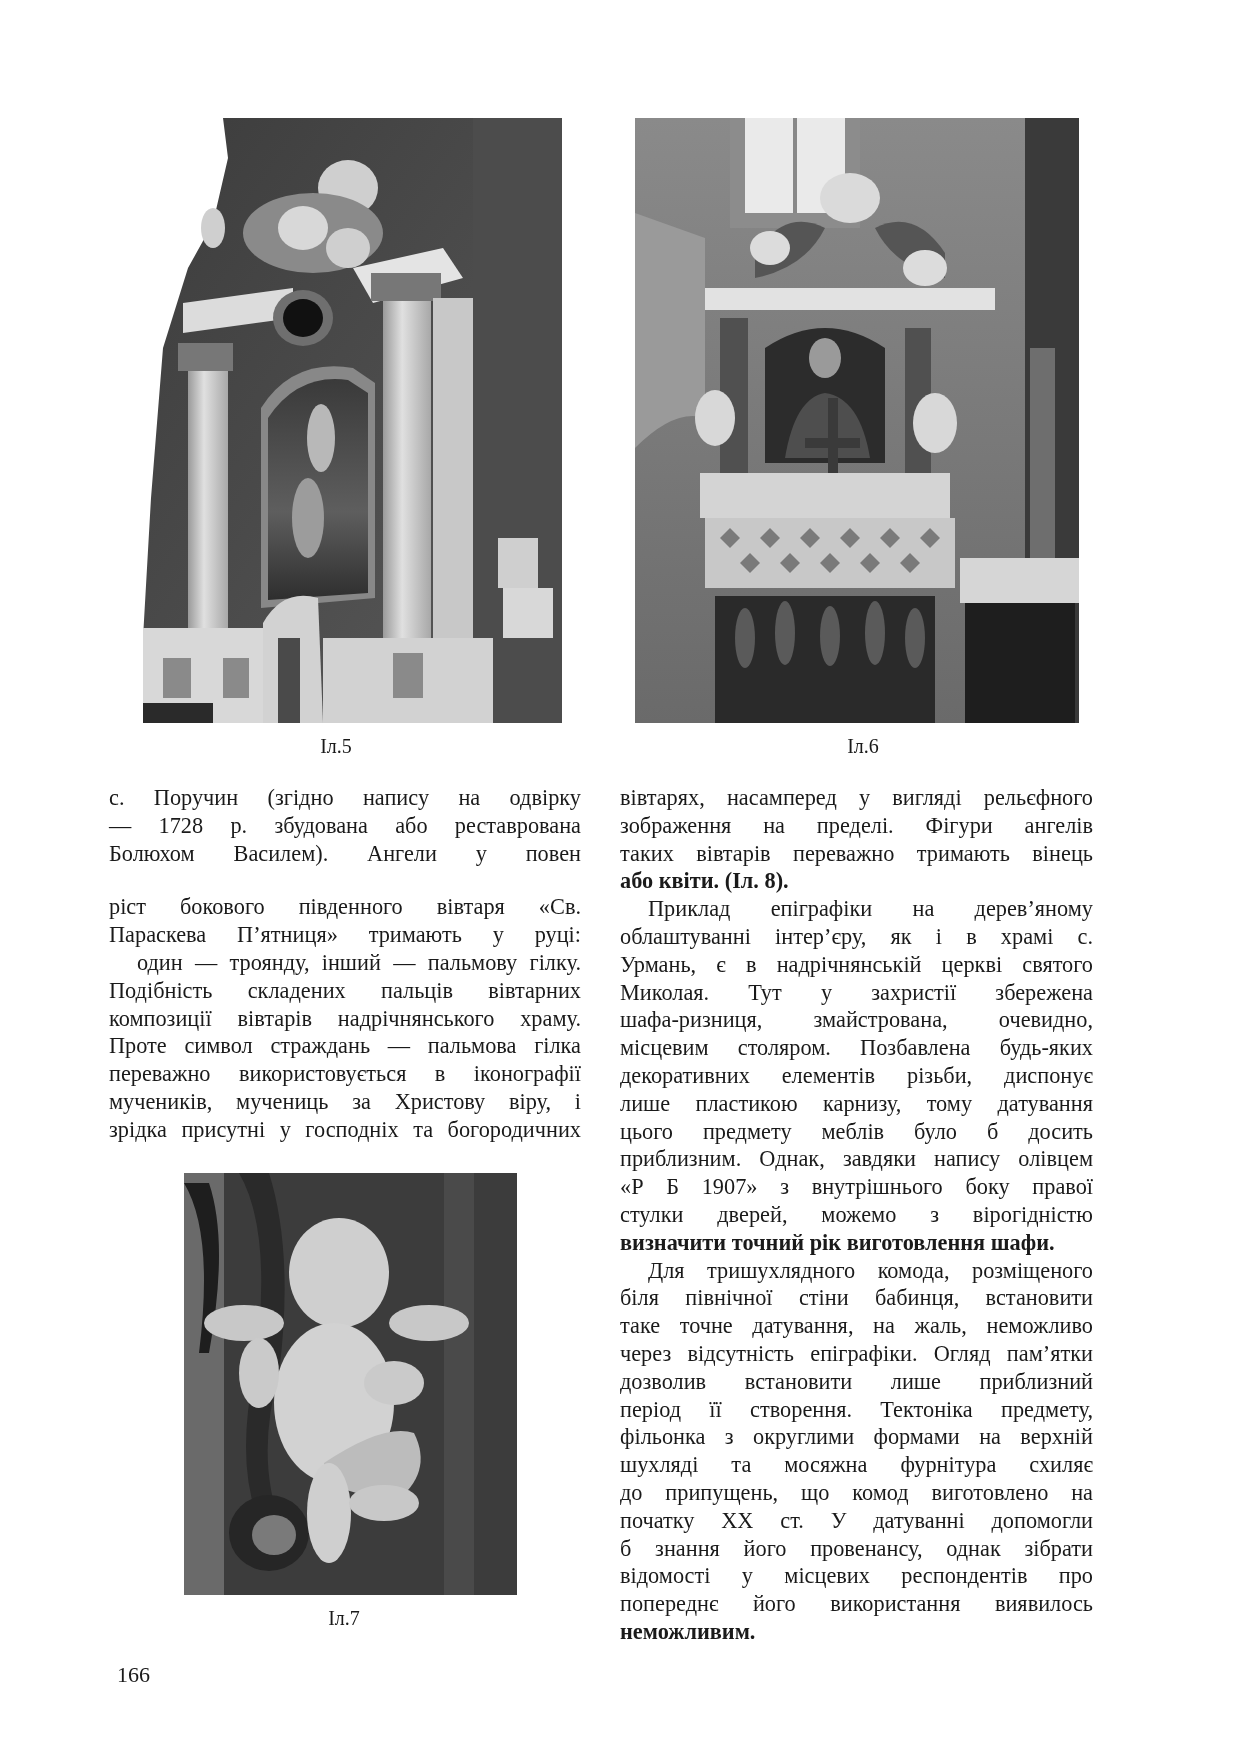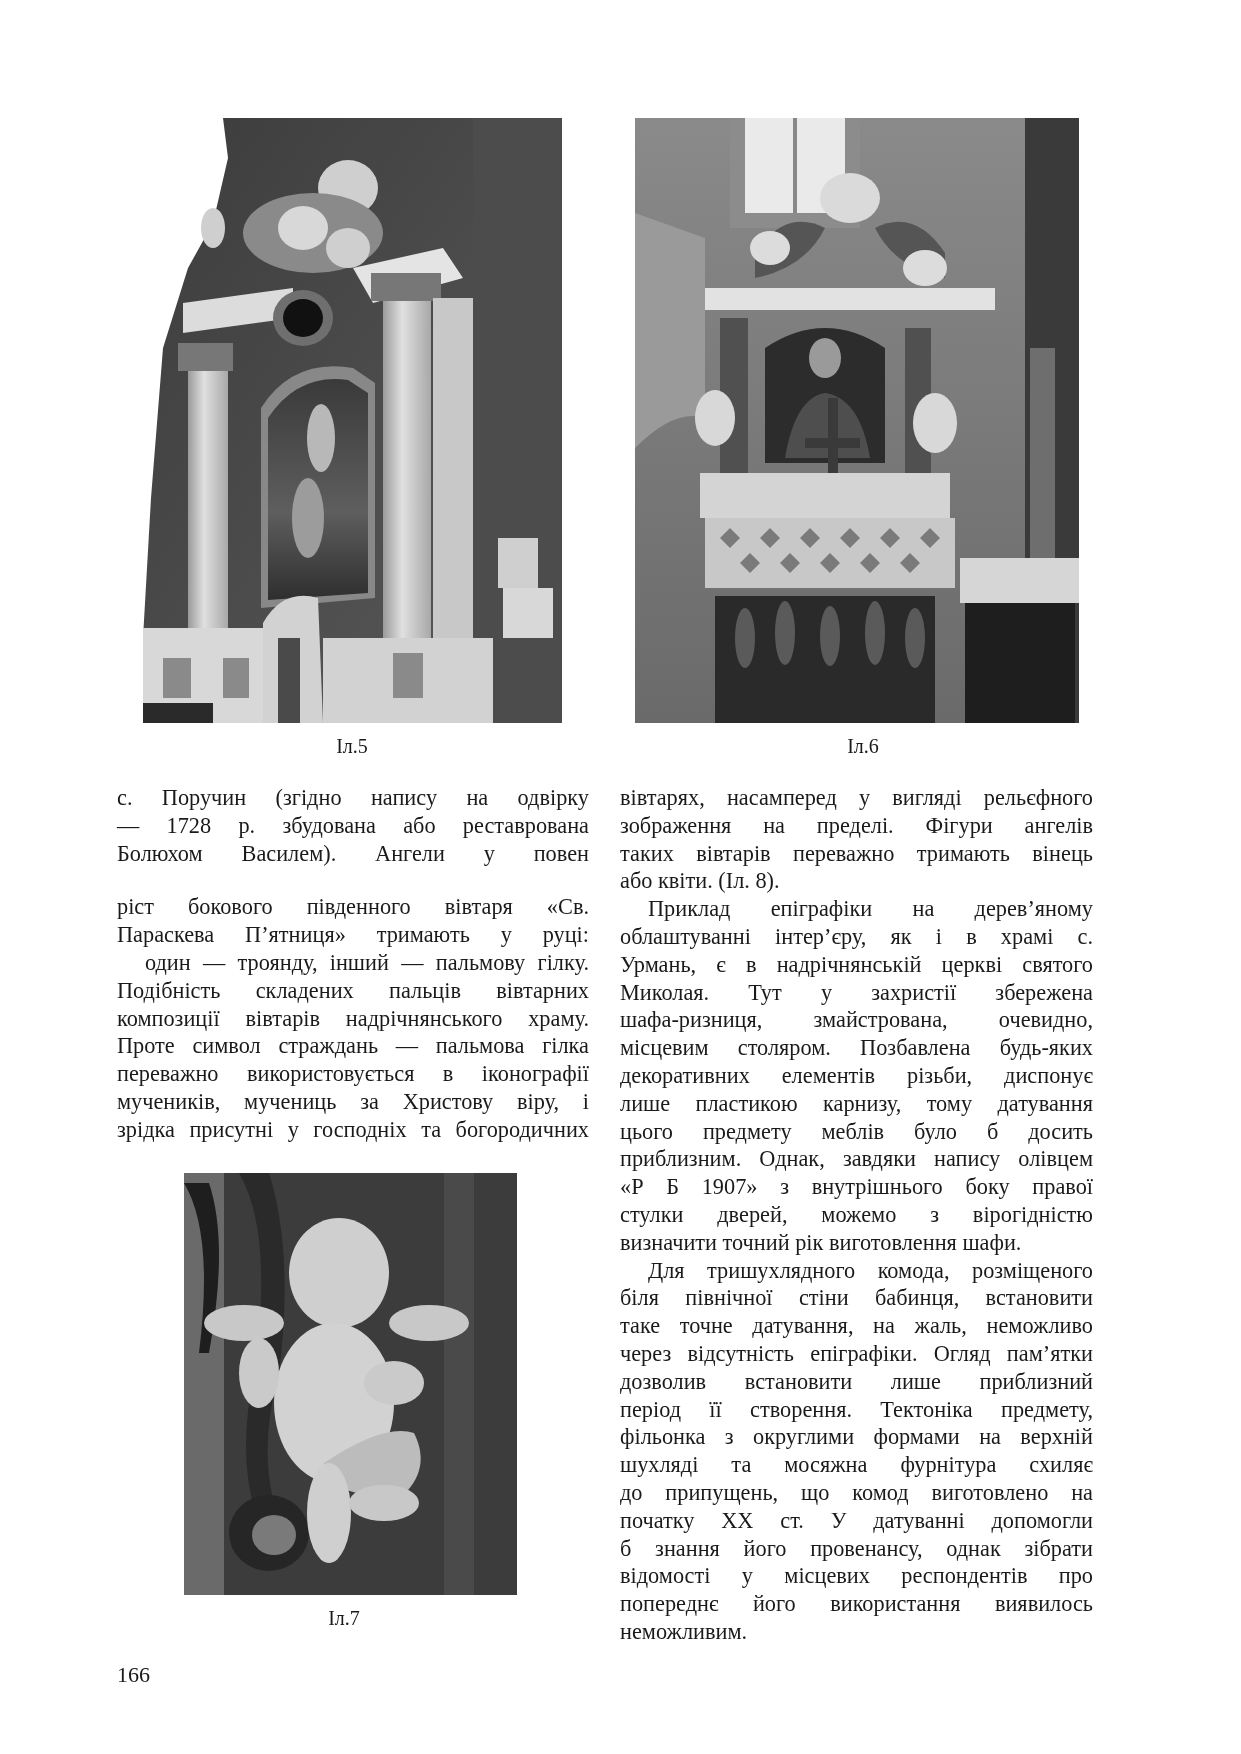--- a/index.html
+++ b/index.html
@@ -4,22 +4,22 @@
 <style>
   html, body { margin: 0; padding: 0; background: #ffffff; }
   body { width: 1241px; height: 1754px; position: relative; overflow: hidden;
          font-family: "Liberation Serif", "DejaVu Serif", serif; color: #1a1a1a; }
   .fig { position: absolute; overflow: hidden; background: #3a3a3a; }
   .fig svg { display: block; width: 100%; height: 100%; }
   .caption { position: absolute; font-size: 20px; text-align: center; width: 200px; }
   .col { position: absolute; font-size: 22.3px; line-height: 27.8px; text-align: justify; }
   .col p { margin: 0; }
   .line { display: block; text-align: justify; text-align-last: justify; white-space: nowrap; }
-  .line.last { text-align-last: left; }
-  #left-col { left: 117px; top: 784px; width: 472px; }
+  .line.last { text-align-last: left; font-weight: bold; }
+  #left-col { left: 109px; top: 784px; width: 472px; }
   #right-col { left: 620px; top: 784px; width: 473px; }
   .pagenum { position: absolute; left: 117px; top: 1662px; font-size: 22px; }
 </style>
 </head>
 <body>
 
 <div class="fig" id="fig5" style="left:143px; top:118px; width:419px; height:605px; background:transparent;">
   <svg viewBox="0 0 419 605" preserveAspectRatio="none">
     <defs>
       <linearGradient id="g5wall" x1="0" y1="0" x2="1" y2="1">
@@ -71,21 +71,21 @@
     <rect x="135" y="520" width="22" height="85" fill="#4a4a4a"></rect>
 
     <rect x="0" y="510" width="120" height="95" fill="#d8d8d8"></rect>
     <rect x="180" y="520" width="170" height="85" fill="#d2d2d2"></rect>
     <rect x="20" y="540" width="28" height="40" fill="#8a8a8a"></rect>
     <rect x="80" y="540" width="26" height="40" fill="#8a8a8a"></rect>
     <rect x="250" y="535" width="30" height="45" fill="#8a8a8a"></rect>
     <rect x="0" y="585" width="70" height="20" fill="#2a2a2a"></rect>
   </svg>
 </div>
-<div class="caption" style="left:252px; top:735px;">Іл.5</div>
+<div class="caption" style="left:236px; top:735px;">Іл.5</div>
 
 <div class="fig" id="fig6" style="left:635px; top:118px; width:444px; height:605px;">
   <svg viewBox="0 0 444 605" preserveAspectRatio="none">
     <defs>
       <linearGradient id="g6wall" x1="0" y1="0" x2="0" y2="1">
         <stop offset="0" stop-color="#8a8a8a"></stop>
         <stop offset="1" stop-color="#6a6a6a"></stop>
       </linearGradient>
     </defs>
     <rect width="444" height="605" fill="url(#g6wall)"></rect>

